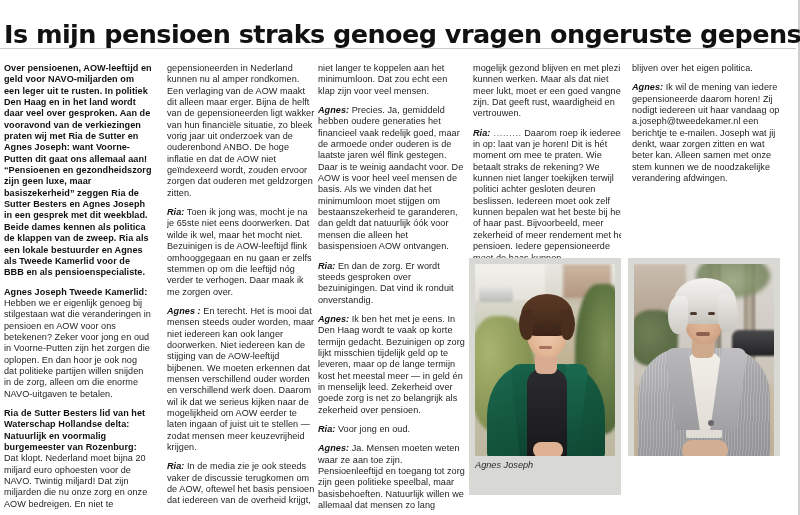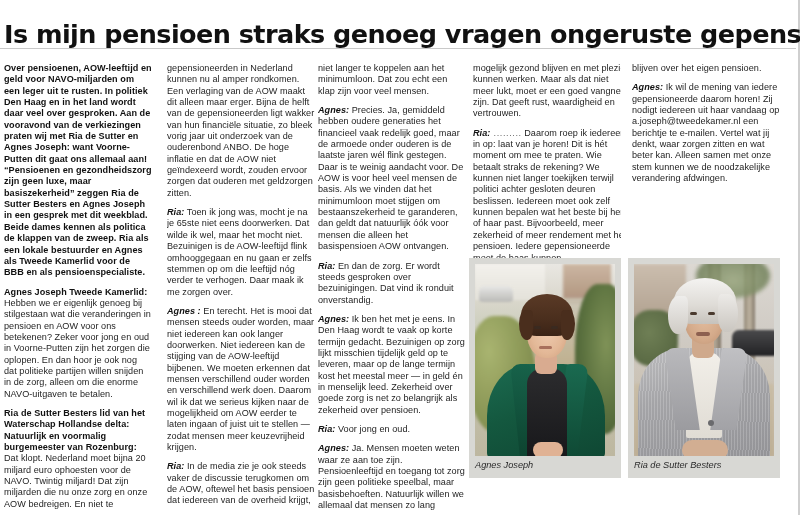--- a/index.html
+++ b/index.html
@@ -120,21 +120,21 @@
     box-sizing: border-box;
   }
   .photo {
     position: relative;
     width: 140px;
     height: 192px;
     overflow: hidden;
   }
   .caption-bar {
     width: 152px;
-    height: 22px;
+    height: 39px;
     background: #d8d8d4;
     box-sizing: border-box;
     padding: 3px 6px 4px 6px;
   }
   .caption {
     font-family: "Liberation Sans", sans-serif;
     font-style: italic;
     font-size: 9.2px;
     line-height: 13px;
     color: #2a2a2a;
@@ -400,22 +400,22 @@
 
     <div class="col col4">
       <div class="colbody">
         <p class="para">mogelijk gezond blijven en met plezier kunnen werken. Maar als dat niet meer lukt, moet er een goed vangnet zijn. Dat geeft rust, waardigheid en vertrouwen.</p>
         <p class="para"><span class="spk">Ria:</span><span></span><span></span><span class="dots"> .........</span><span> Daarom roep ik iedereen in op: laat van je horen! Dit is hét moment om mee te praten. Wie betaalt straks de rekening? We kunnen niet langer toekijken terwijl politici achter gesloten deuren beslissen. Iedereen moet ook zelf kunnen bepalen wat het beste bij hem of haar past. Bijvoorbeeld, meer zekerheid of meer rendement met het pensioen. Iedere gepensioneerde moet de baas kunnen</span></p>
       </div>
     </div>
 
     <div class="col col5">
       <div class="colbody">
-        <p class="para">blijven over het eigen pensioen.</p>
-        <p class="para"><span class="spk">Agnes:</span><span> Ik wil de mening van iedere gepensioneerde daarom horen! Zij nodigt iedereen uit haar vandaag op a.joseph@tweedekamer.nl een berichtje te e-mailen. Vertel wat jij denkt, waar zorgen zitten en wat beter kan. Alleen samen met onze stem kunnen we de noodzakelijke verandering afdwingen.</span></p>
+        <p class="para">blijven over het eigen politica.</p>
+        <p class="para"><span class="spk">Agnes:</span><span> Ik wil de mening van iedere gepensioneerde daarom horen! Zij nodigt iedereen uit haar vandaag op a.joseph@tweedekamer.nl een berichtje te e-mailen. Joseph wat jij denkt, waar zorgen zitten en wat beter kan. Alleen samen met onze stem kunnen we de noodzakelijke verandering afdwingen.</span></p>
       </div>
     </div>
   </div>
 
   <div class="photo-block p1">
     <div class="photo-frame">
       <div class="photo">
         <div class="ph1-bg"></div>
         <div class="ph1-sky"></div>
         <div class="ph1-bldg"></div>
@@ -464,18 +464,15 @@
         <div class="ph2-neck"></div>
         <div class="ph2-face"></div>
         <div class="ph2-hair"></div>
         <div class="ph2-hair-l"></div>
         <div class="ph2-hair-r"></div>
         <div class="ph2-eye-l"></div>
         <div class="ph2-eye-r"></div>
         <div class="ph2-mouth"></div>
       </div>
     </div>
-    <div class="caption-bar">
-      <div class="caption">Ria de Sutter Besters</div>
-    </div>
   </div>
 
 </div>
 
 </body></html>

